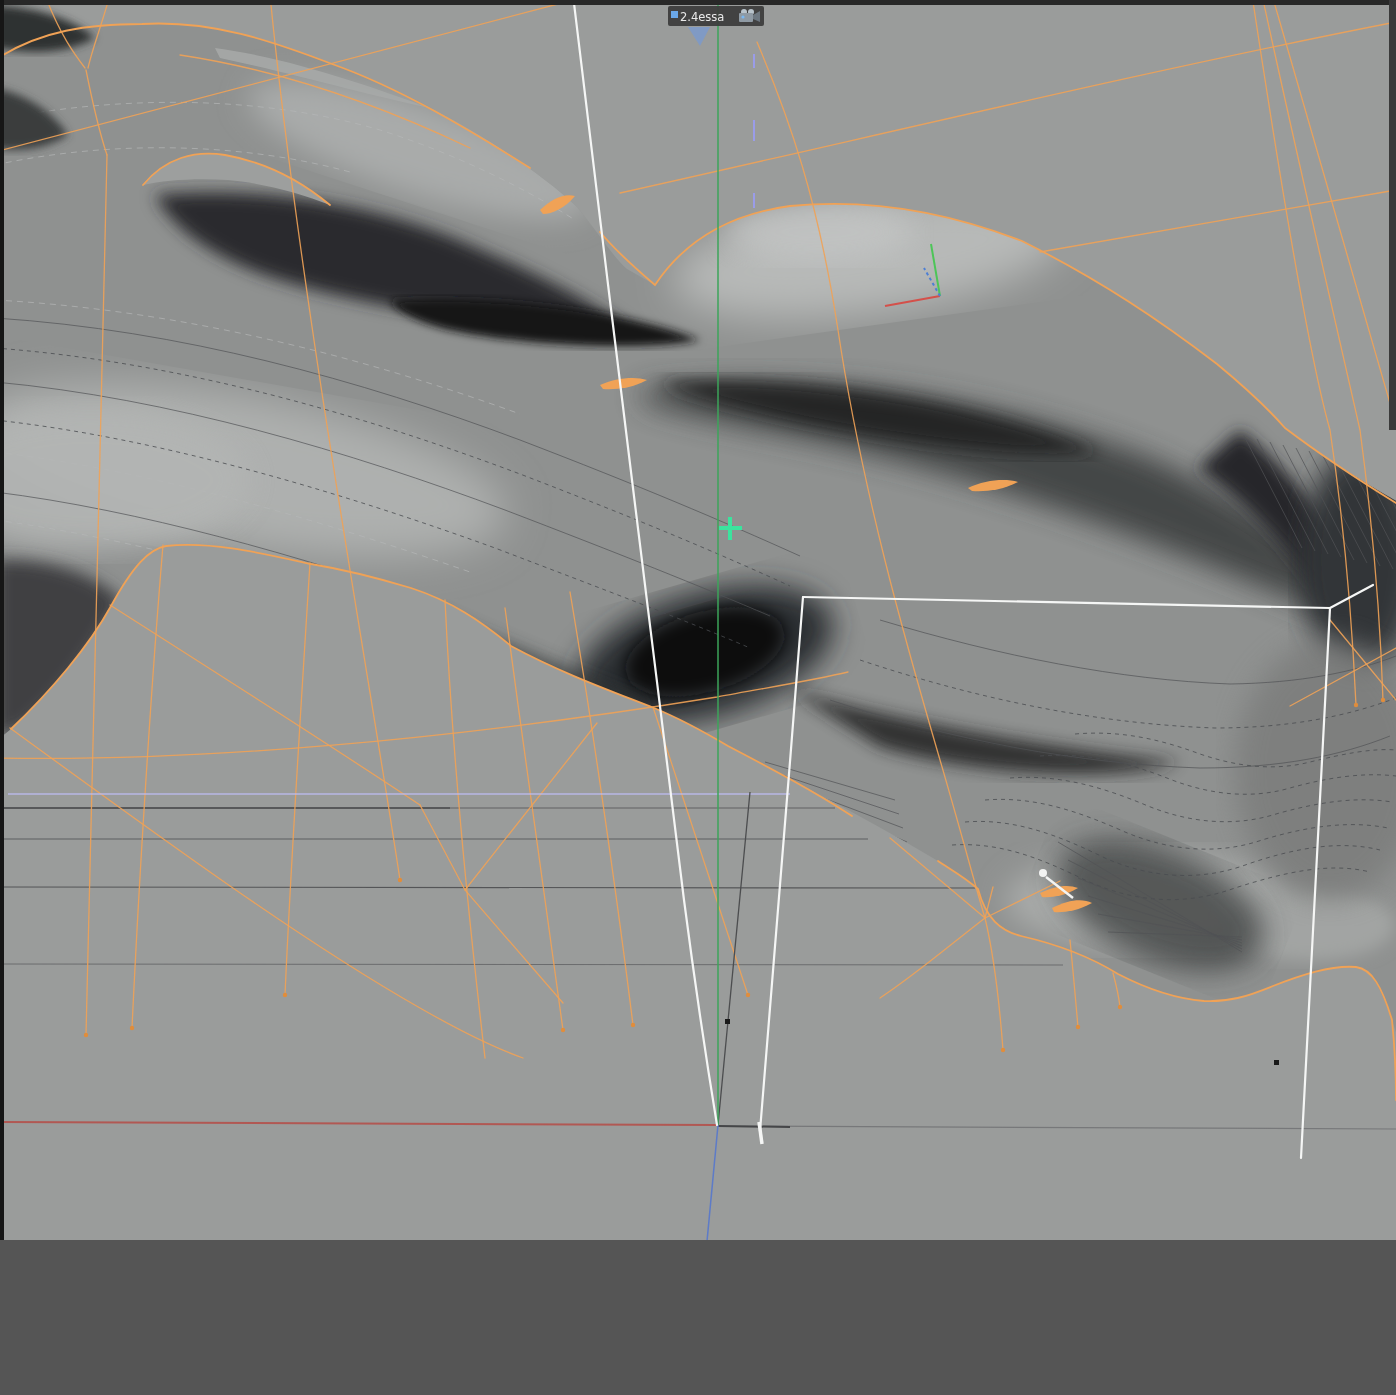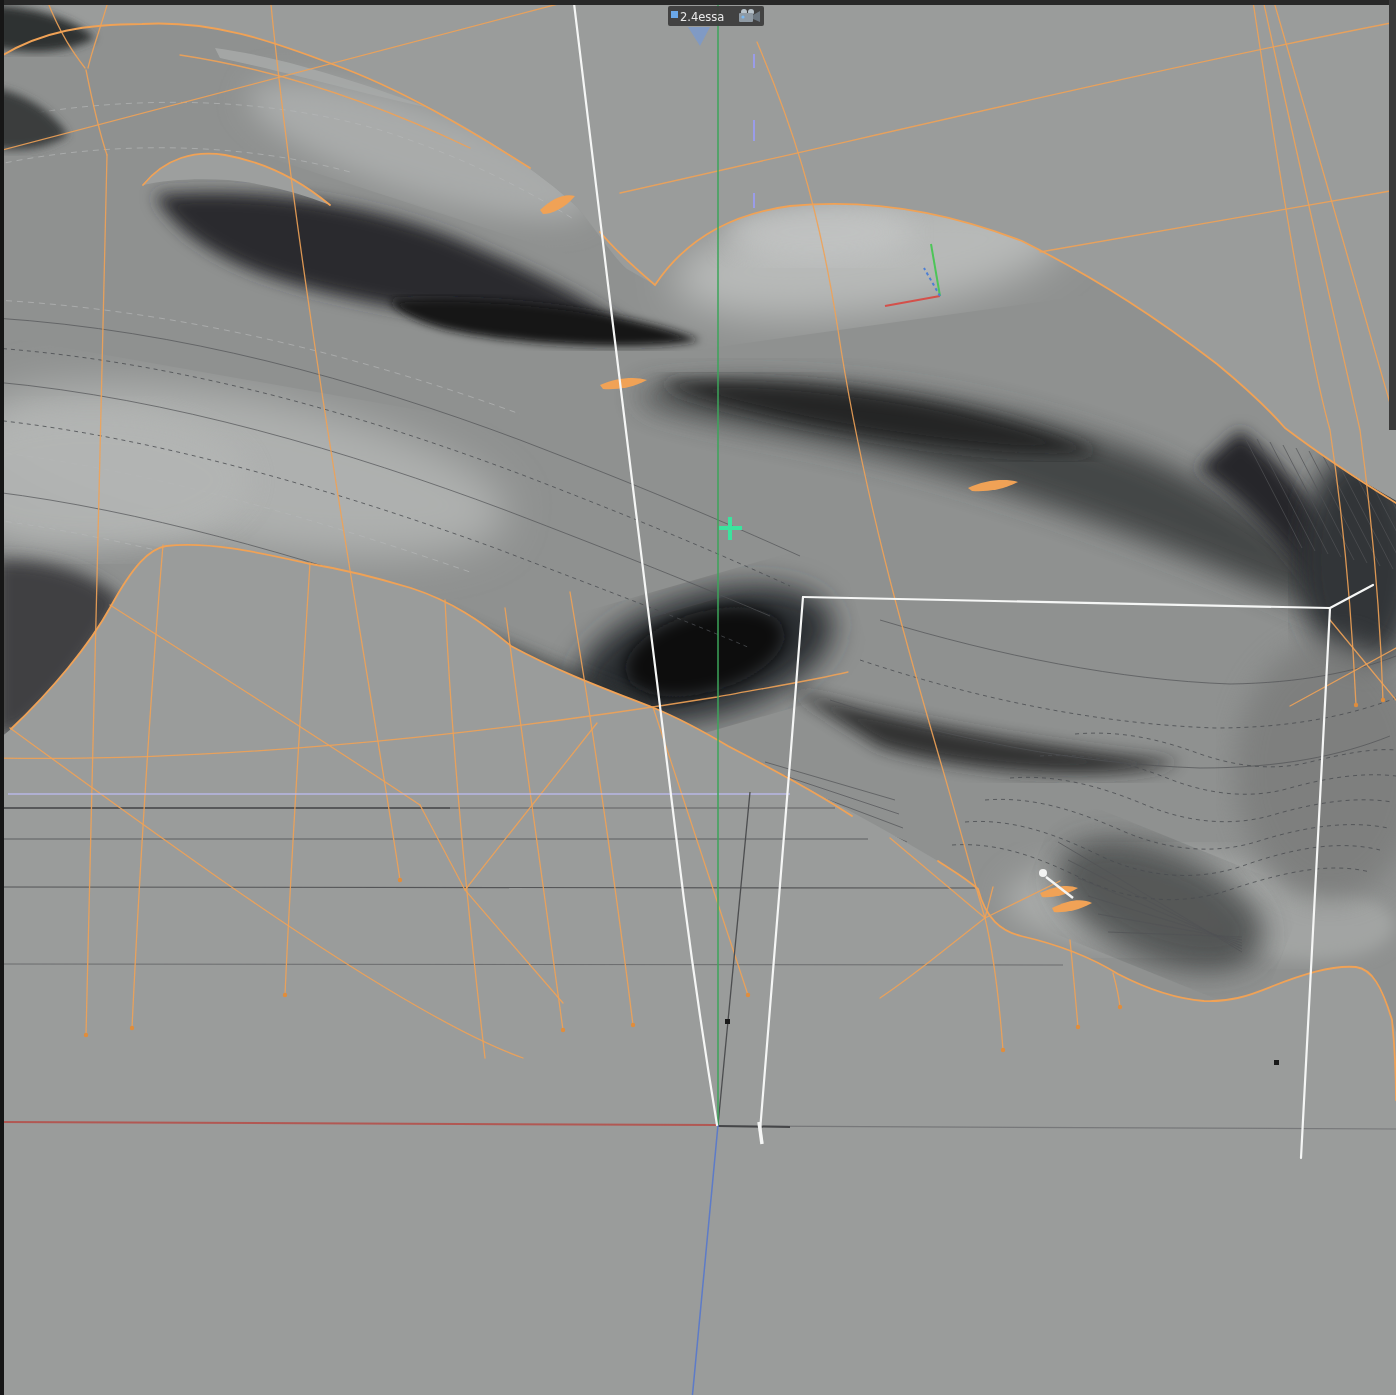--- a/index.html
+++ b/index.html
@@ -1,18 +1,18 @@
 <!DOCTYPE html>
 <html style="--background: #9a9c9b; --wireframe-orange: #f0a256; --axis-green: #3ca45a; --axis-red: #b15853; --axis-blue: #5d7bc8; --guide-lavender: #bcbdf2; --crosshair-teal: #3be39e; --spline-white: #f5f6f5; --chrome-dark: #282828; --surface-gray: #8f9190;"><head>
 <meta charset="utf-8">
 <style>
   html,body{margin:0;padding:0;background:#555;}
   #viewport{
     position:relative;
-    width:1396px;height:1395px;
+    width:1396px;height:1240px;
     background:var(--background,#9a9c9b);
     overflow:hidden;
     font-family:"DejaVu Sans","Liberation Sans",sans-serif;
   }
   svg{position:absolute;inset:0;display:block;}
   .orange{stroke:var(--wireframe-orange,#f0a256);fill:none;stroke-width:1.8;stroke-linecap:round;}
   .orange-thin{stroke:var(--wireframe-orange,#f0a256);fill:none;stroke-width:1.3;stroke-linecap:round;opacity:.9;}
   .orange-fill{fill:var(--wireframe-orange,#f0a256);stroke:none;}
   .odot{fill:#e08d3c;stroke:none;}
   .stria{stroke:#515356;fill:none;stroke-width:1;opacity:.7;}

